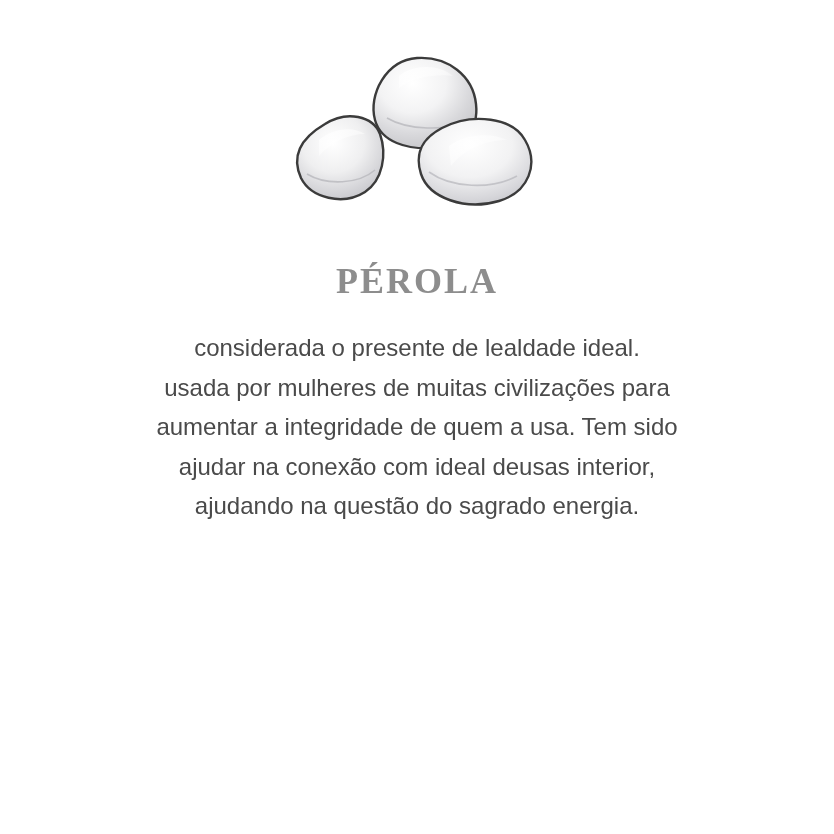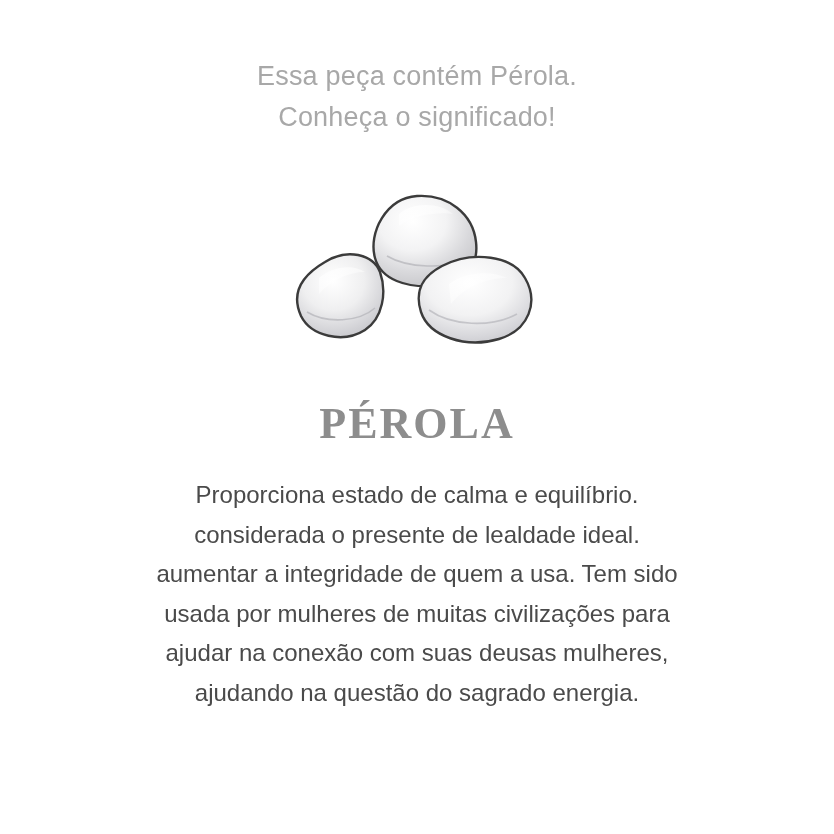--- a/index.html
+++ b/index.html
@@ -38,21 +38,21 @@
     margin-top: 46px;
     width: 320px;
     height: 190px;
     display: flex;
     align-items: center;
     justify-content: center;
   }
   .gem-title {
     margin-top: 24px;
     font-family: "Liberation Serif", serif;
-    font-size: 44px;
+    font-size: 36px;
     letter-spacing: 2px;
     color: #8d8d8d;
     font-weight: 700;
     text-align: center;
   }
   .description {
     margin-top: 26px;
     width: 700px;
     text-align: center;
     color: #4a4a4a;
@@ -63,24 +63,20 @@
   .description .line {
     display: block;
     white-space: nowrap;
   }
 </style>
 </head>
 <body>
 
 <div class="page">
 
-  <div class="headline">
-    <span class="line">Essa peça contém Pérola.</span>
-    <span class="line">Conheça o significado!</span>
-  </div>
 
   <div class="illustration">
     <svg width="300" height="190" viewBox="0 0 300 190" xmlns="http://www.w3.org/2000/svg" aria-hidden="true">
       <defs>
         <radialGradient id="pearlTop" cx="38%" cy="28%" r="78%">
           <stop offset="0%" stop-color="#ffffff"></stop>
           <stop offset="42%" stop-color="#f3f3f4"></stop>
           <stop offset="72%" stop-color="#d9d9dc"></stop>
           <stop offset="100%" stop-color="#c4c4c8"></stop>
         </radialGradient>
@@ -112,21 +108,20 @@
 
       <path d="M175 82 C206 66 246 72 258 94 C272 118 262 146 232 155 C198 165 162 152 154 128 C147 106 156 92 175 82 Z" fill="url(#pearlRight)" stroke="#3b3b3b" stroke-width="2.4" stroke-linejoin="round"></path>
       <path d="M182 100 C198 88 224 86 240 94 C218 94 196 104 184 120 Z" fill="url(#sheen)" opacity="0.8"></path>
       <path d="M162 126 C184 142 224 144 250 130" fill="none" stroke="#b8b8bd" stroke-width="1.6" opacity="0.75"></path>
     </svg>
   </div>
 
   <div class="gem-title">PÉROLA</div>
 
   <div class="description">
-    <span class="line">Proporciona estado de calma e equilíbrio.</span>
     <span class="line">considerada o presente de lealdade ideal.</span>
+    <span class="line">usada por mulheres de muitas civilizações para</span>
     <span class="line">aumentar a integridade de quem a usa. Tem sido</span>
-    <span class="line">usada por mulheres de muitas civilizações para</span>
-    <span class="line">ajudar na conexão com suas deusas mulheres,</span>
+    <span class="line">ajudar na conexão com ideal deusas interior,</span>
     <span class="line">ajudando na questão do sagrado energia.</span>
   </div>
 
 </div>
 
 </body></html>

